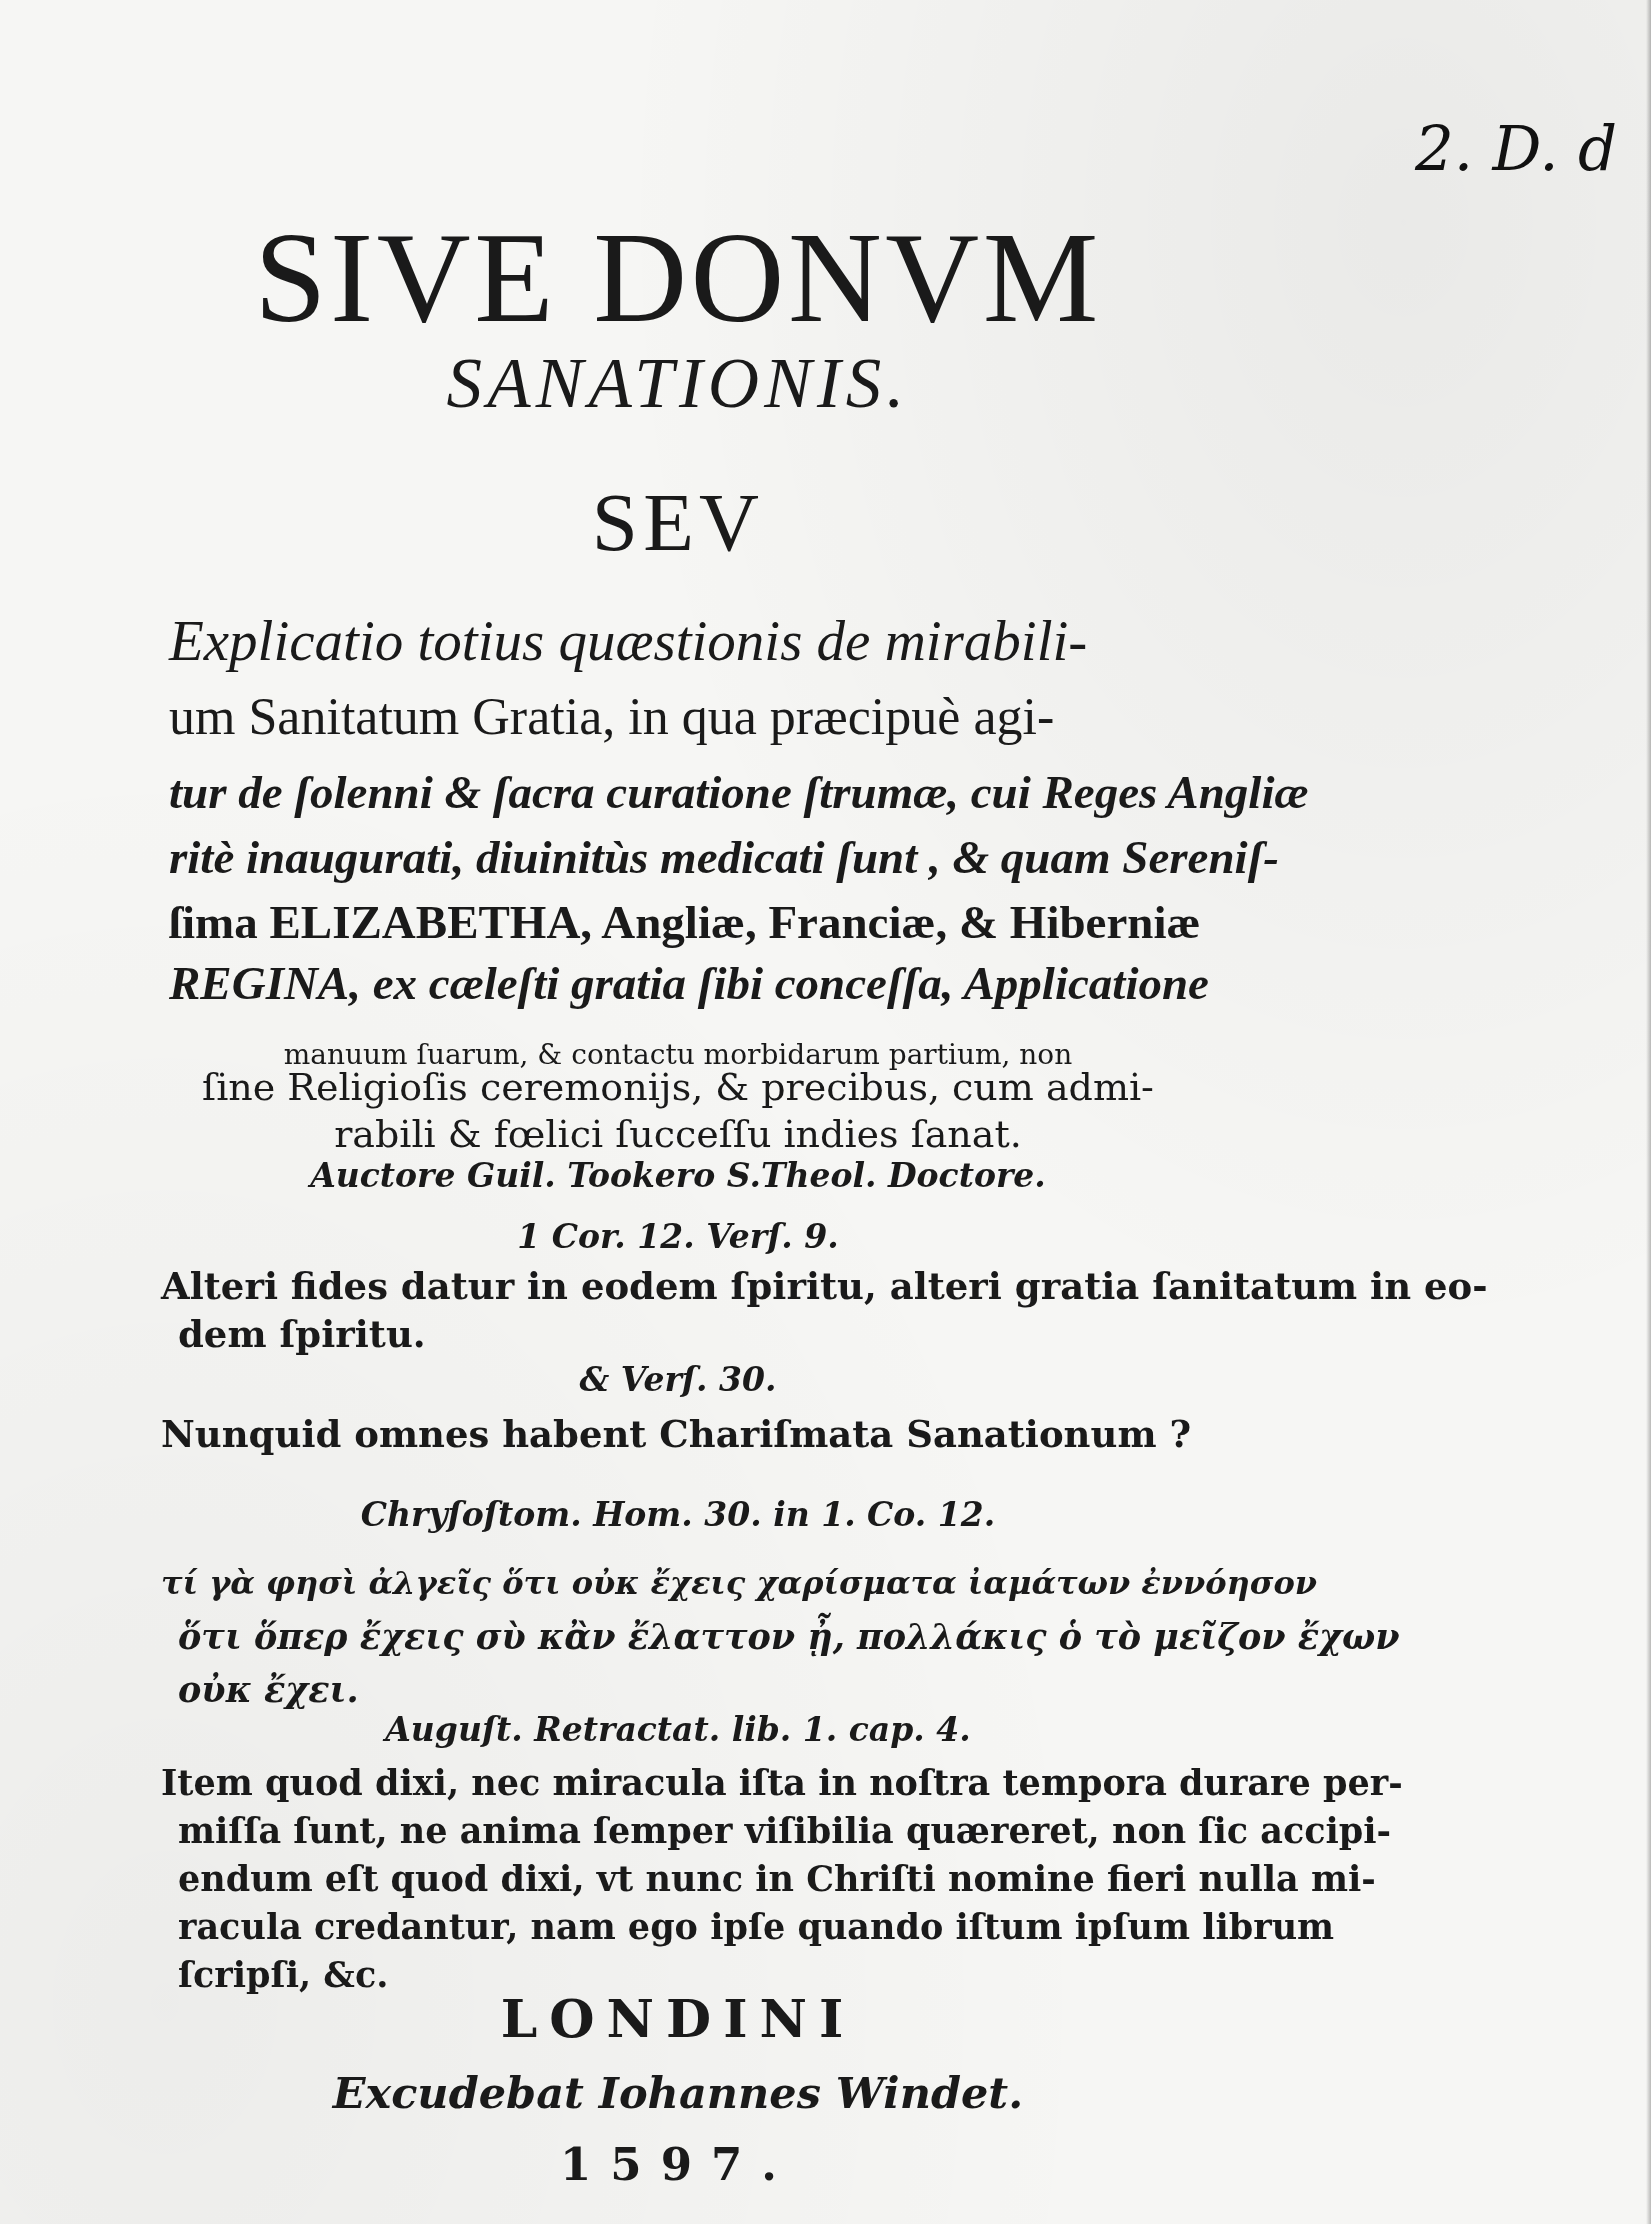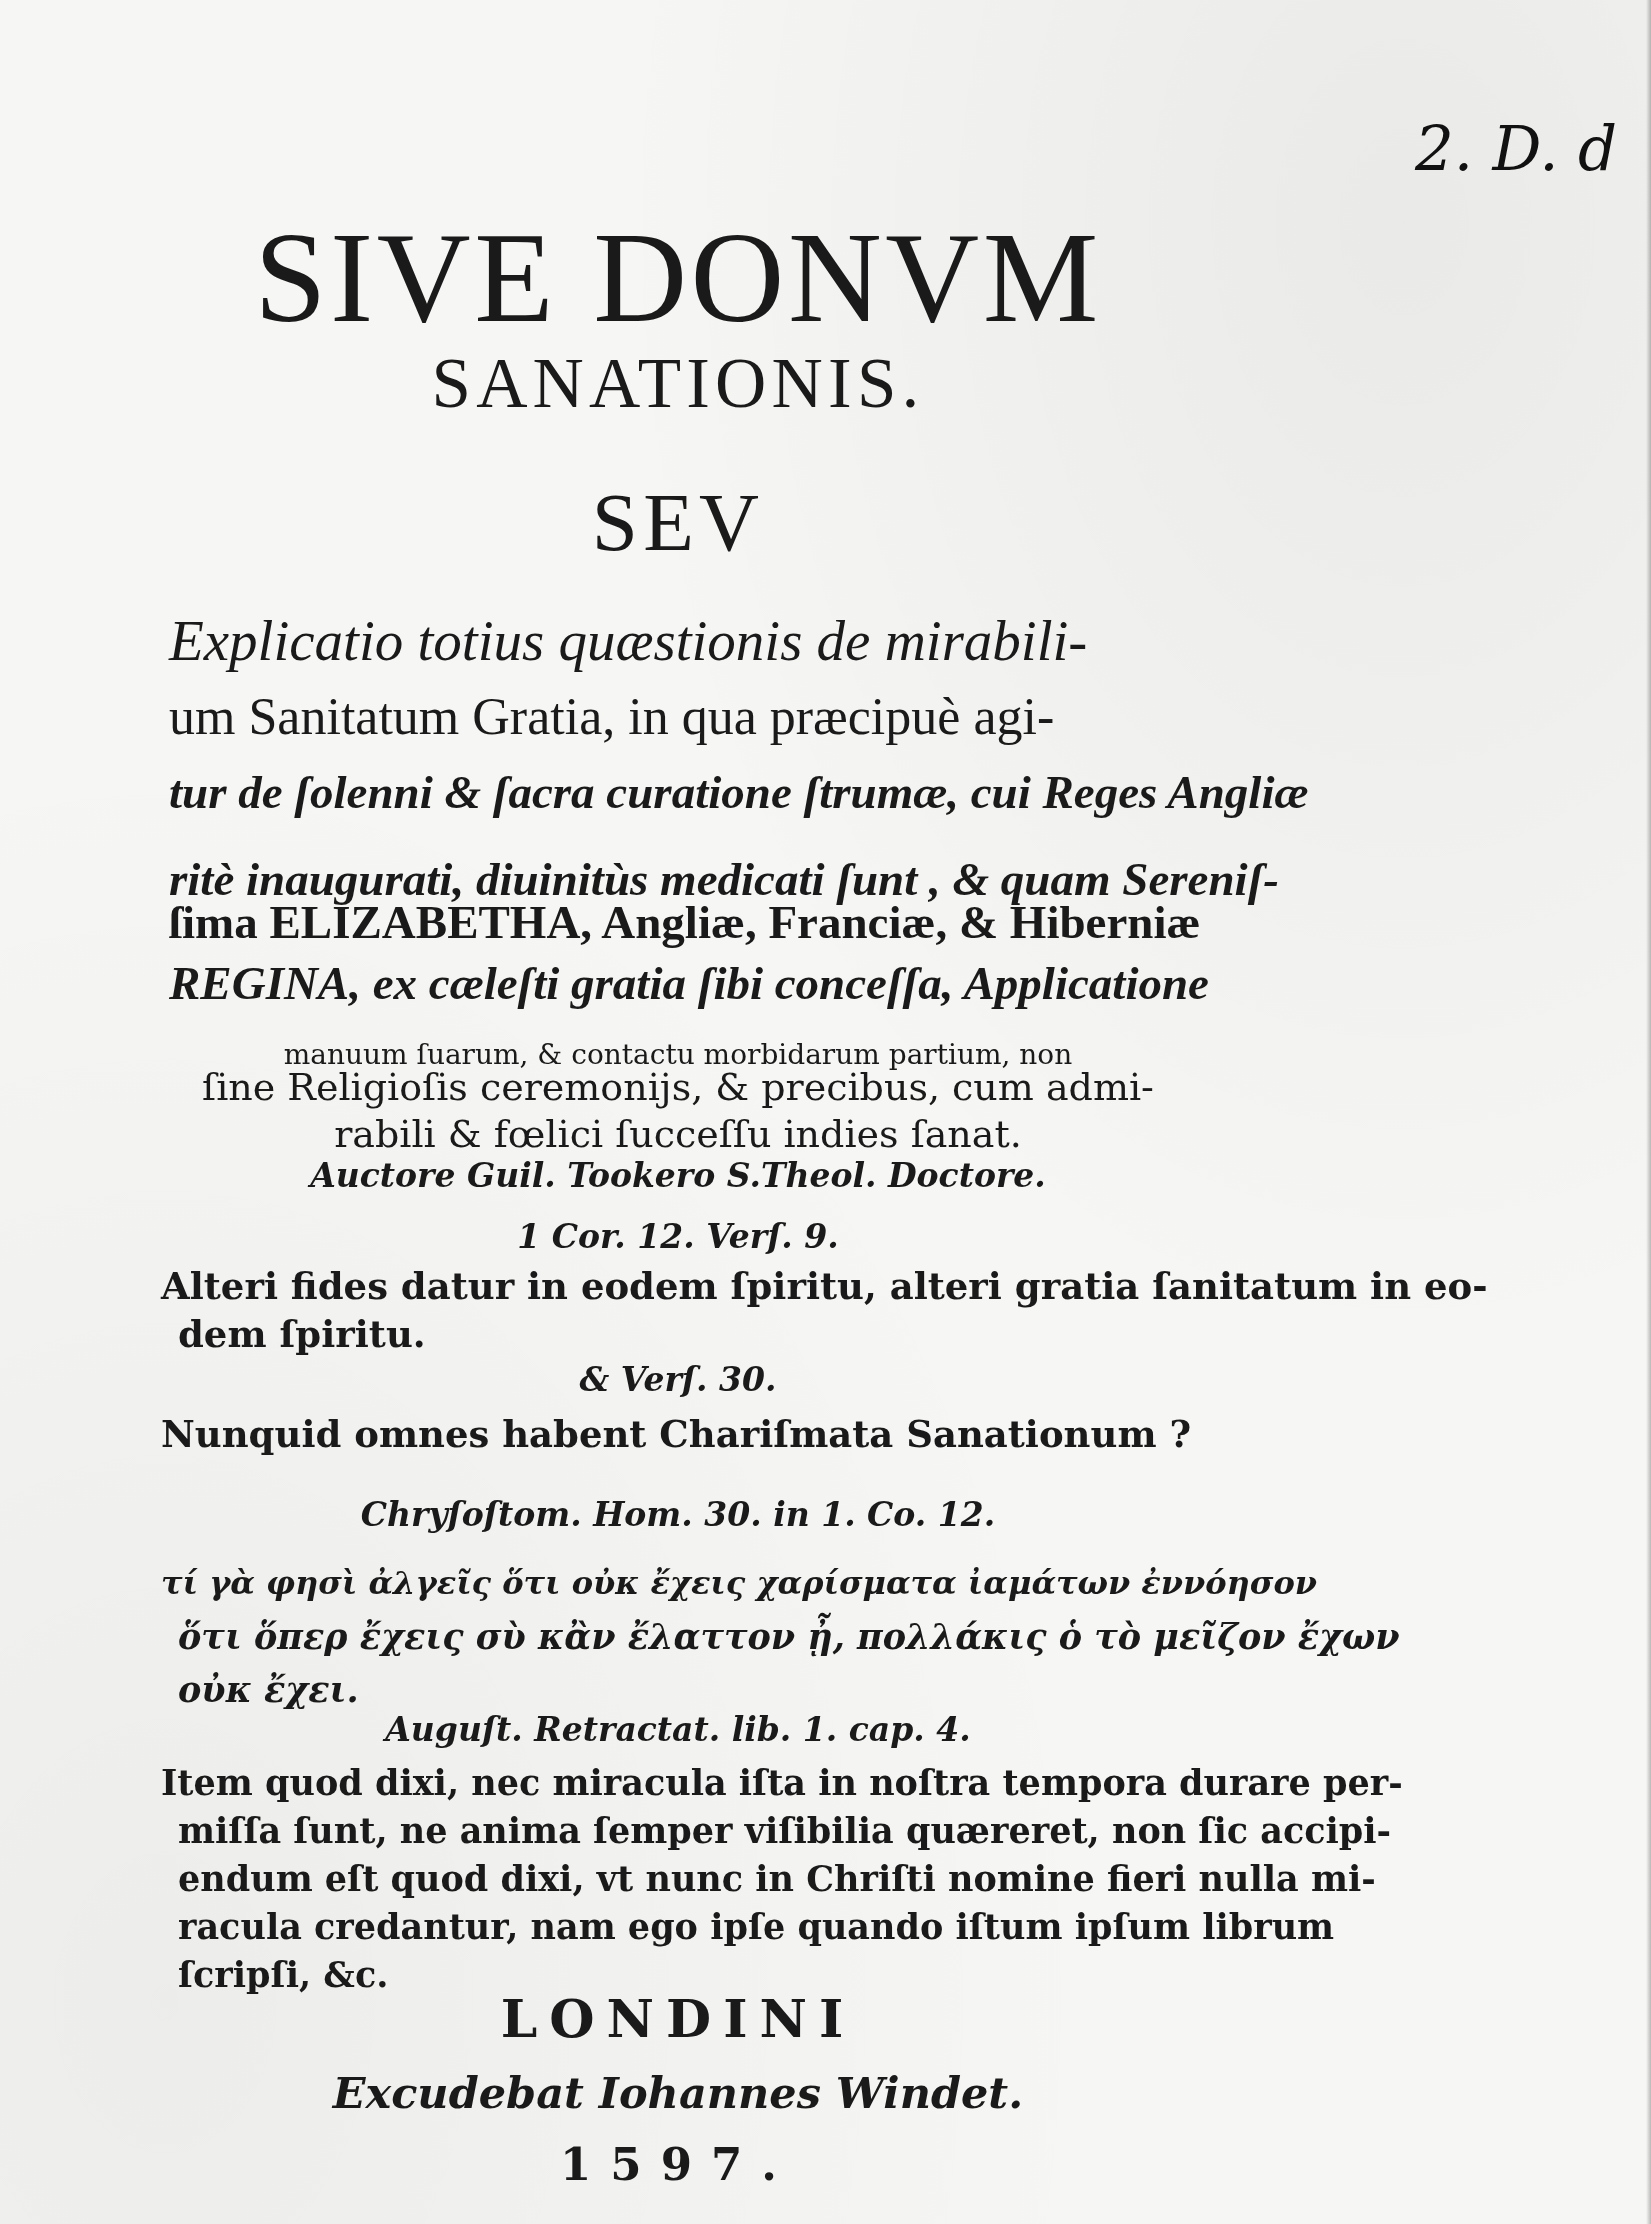--- a/index.html
+++ b/index.html
@@ -18,34 +18,34 @@
   }
   .right-edge {
     position:absolute; right:0; top:0; width:5.2px; height:2225px;
     background:linear-gradient(to right, rgba(0,0,0,0), rgba(0,0,0,0.25));
   }
   .line { position:absolute; white-space:nowrap; }
   .center { left:0; width:1356px; text-align:center; }
 
   .t-charisma { top:35px; font-size:149px; letter-spacing:5.2px; font-family:"Liberation Serif", serif; }
   .t-donum    { top:202px; font-size:130px; letter-spacing:3.5px; font-family:"Liberation Serif", serif; }
-  .t-sanat    { top:343px; font-size:71px; letter-spacing:5.2px; font-family:"Liberation Serif", serif; }
+  .t-sanat    { top:343px; font-size:71px; font-style:italic; letter-spacing:5.2px; font-family:"Liberation Serif", serif; }
   .t-sev      { top:474px; font-size:83px; letter-spacing:5.2px; font-family:"Liberation Serif", serif; }
 
   .annot {
     position:absolute; left:1415px; top:113px; font-size:61px; font-style:italic;
     font-family:"DejaVu Serif", serif; color:#111;
   }
 
   .body-line { left:169px; font-size:47px; font-family:"Liberation Serif", serif; }
 
   .l1 { top:608px; font-size:57px; font-style:italic; }
   .l2 { top:687px; font-size:52px; }
   .l3 { top:765px; font-style:italic; font-weight:bold; }
-  .l4 { top:830px; font-style:italic; font-weight:bold;margin-top:22px; }
+  .l4 { top:830px; font-style:italic; font-weight:bold; }
   .l5 { top:895px; font-weight:bold; }
   .l6 { top:956px; font-style:italic; font-weight:bold; }
   .l7 { top:1038px; font-size:28px; }
   .l8 { top:1065px; font-size:38px; }
   .l9 { top:1112px; font-size:38px; }
 
   .cite { font-size:33px; font-style:italic; font-weight:bold; }
   .c1 { top:1156px; }
   .c2 { top:1217px; }
   .p1 { top:1264px; left:161px; font-size:37px; font-weight:bold; }

